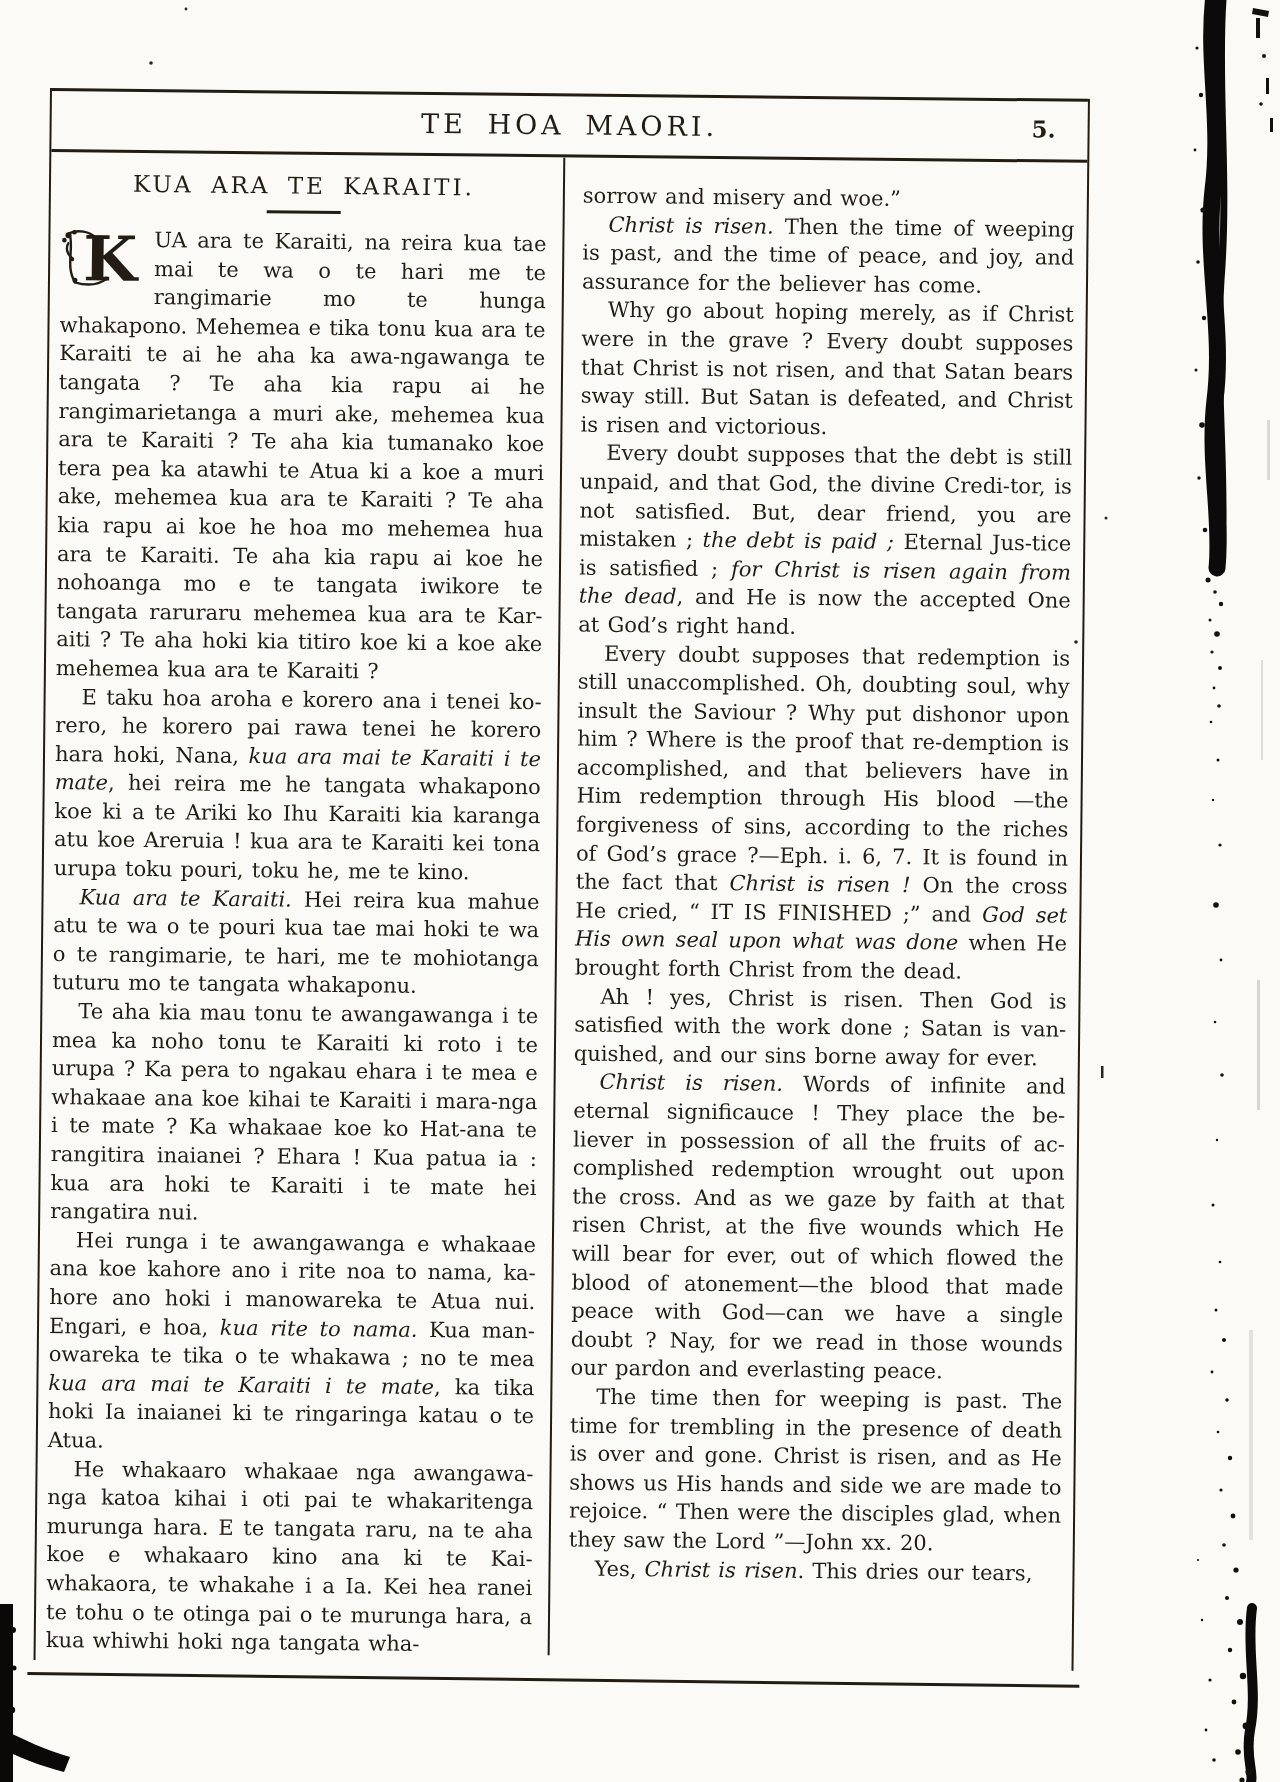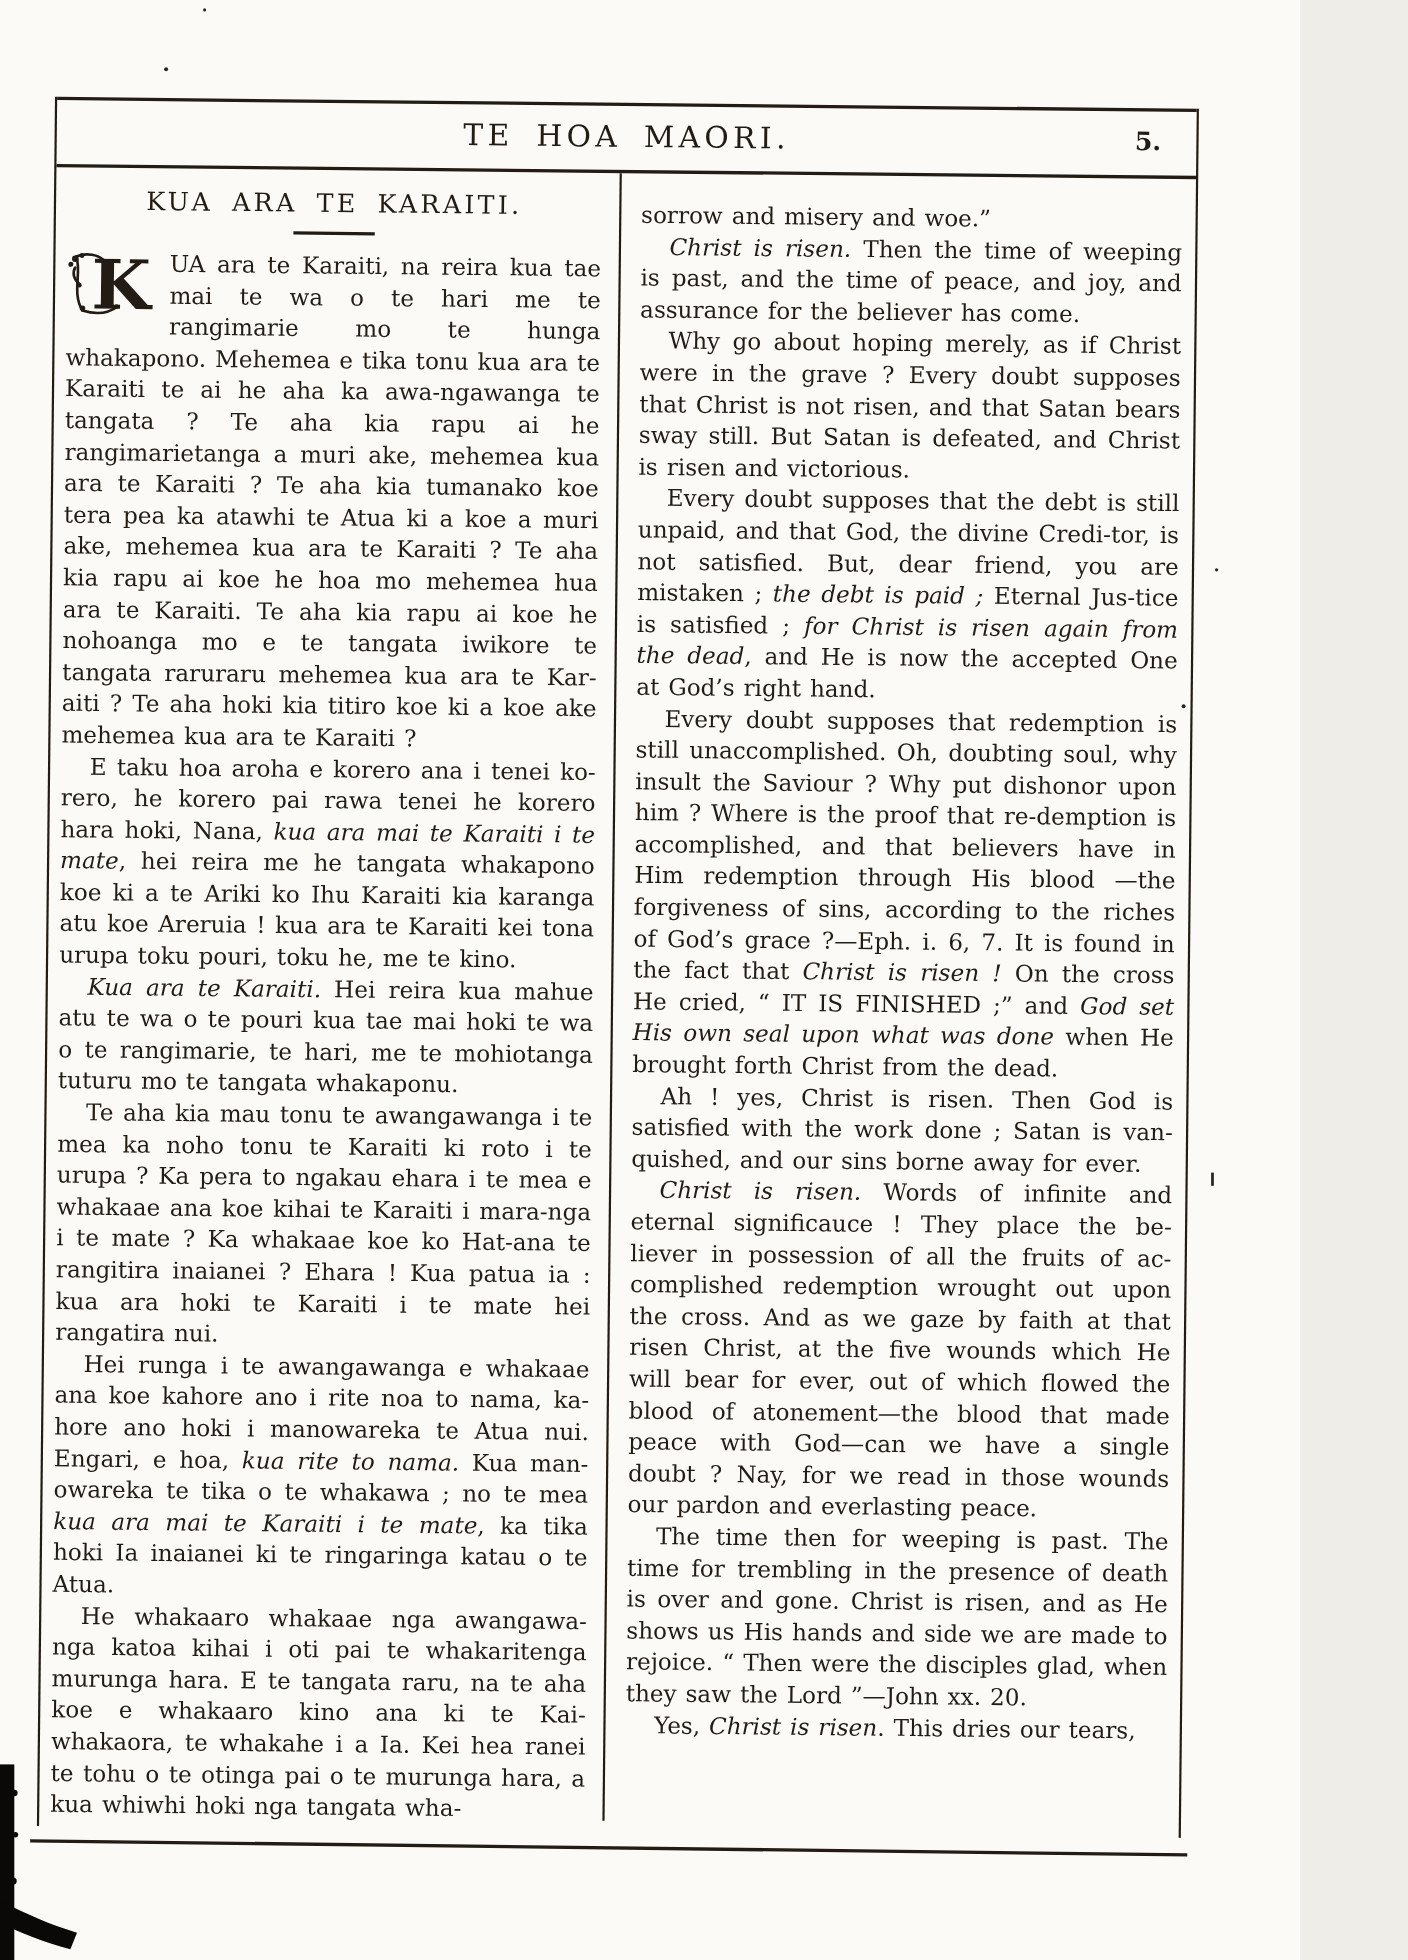--- a/index.html
+++ b/index.html
@@ -4,21 +4,21 @@
 <style>
   :root { --paper:#fbfaf7; --ink:#221c14; }
   html,body { margin:0; padding:0; }
   body {
     width:1280px; height:1782px; overflow:hidden;
     background:#efede8;
     font-family:"DejaVu Serif", serif;
     color:var(--ink);
   }
   .scan {
-    position:relative; width:1182px; height:1782px;
+    position:relative; width:1280px; height:1782px;
     background:var(--paper); overflow:hidden;
   }
   
   .page {
     position:absolute; left:50px; top:88px;
     width:1040px; height:1572px;
     border-left:2px solid var(--ink);
     border-right:2px solid var(--ink);
     transform:rotate(0.6deg); transform-origin:top left;
     box-sizing:border-box;

